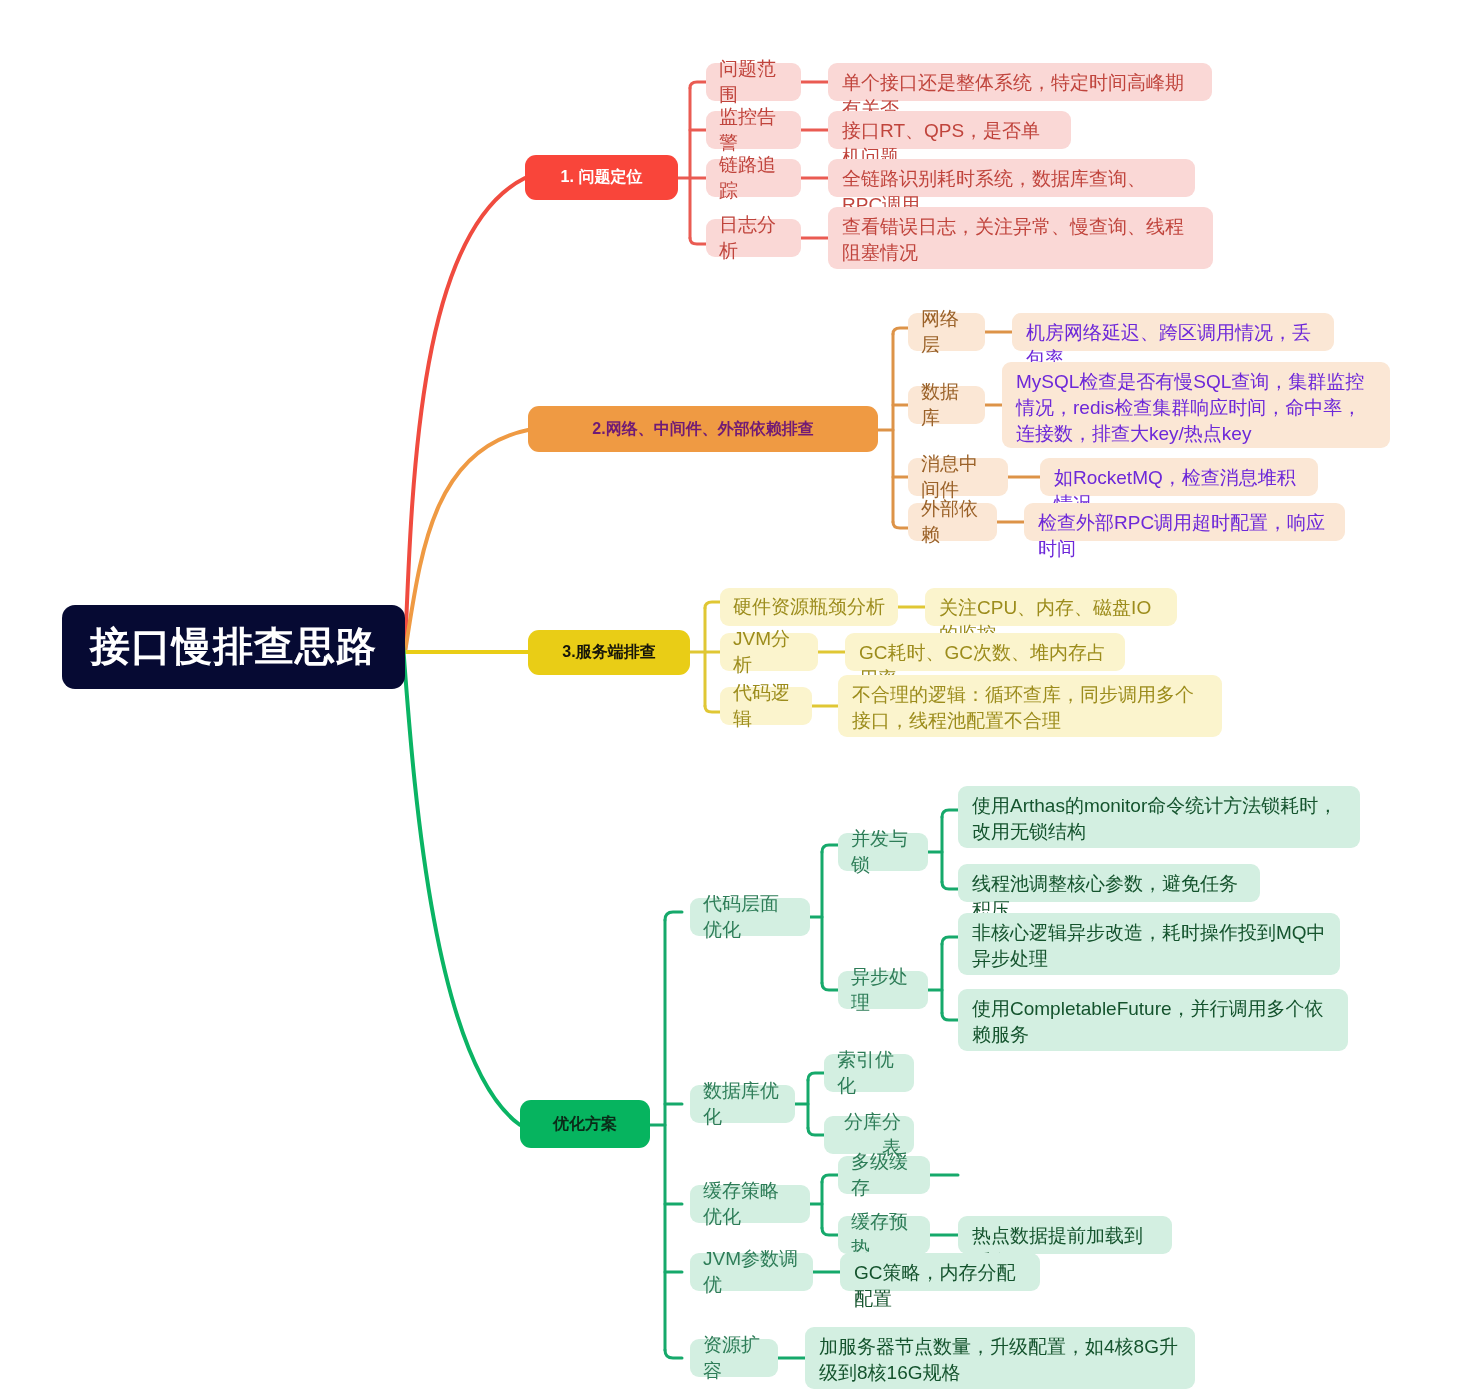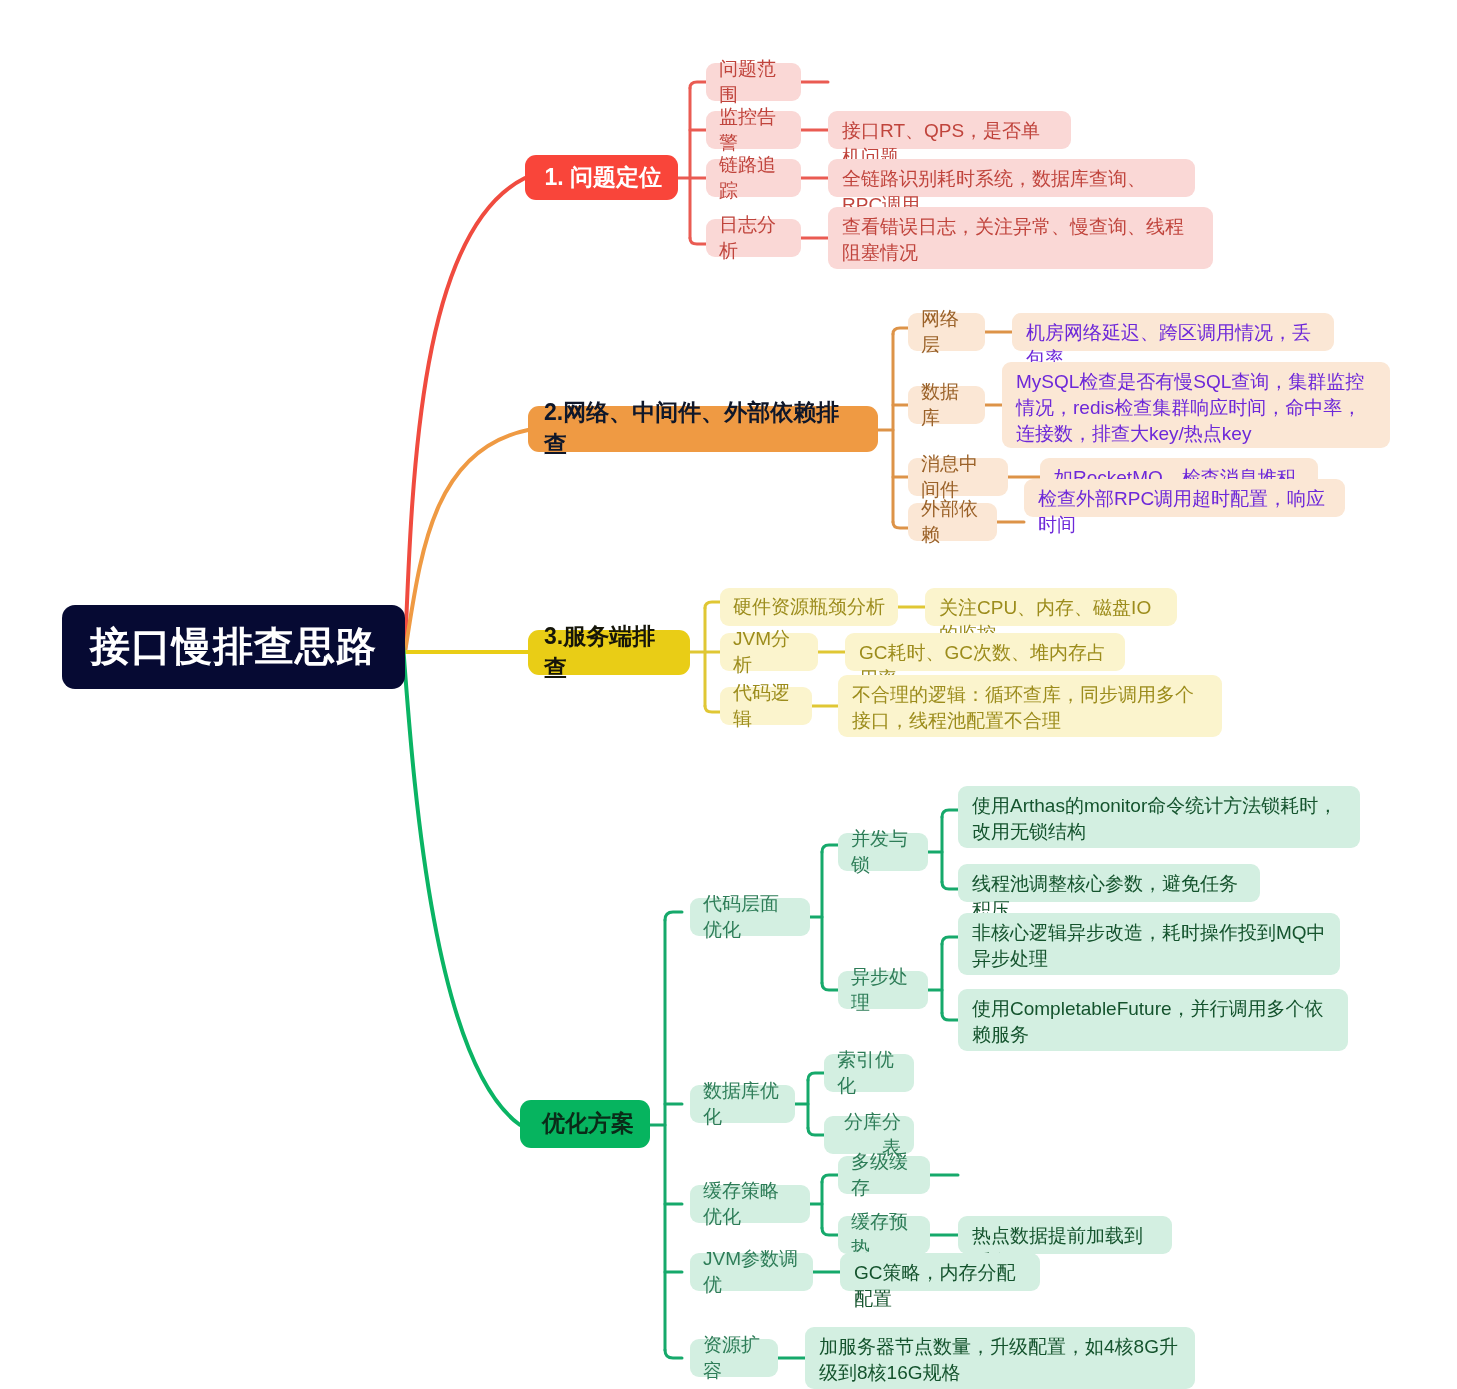--- a/index.html
+++ b/index.html
@@ -15,23 +15,23 @@
         border-radius:9px;white-space:pre-wrap;line-height:1.38;}
 
   
   .root{
     background:#060a33;color:#ffffff;border-radius:13px;
     font-size:40px;font-weight:600;letter-spacing:1px;
     justify-content:center;
   }
 
   
-  .topic{font-size:23px;font-weight:600;border-radius:11px;padding:4px 16px;justify-content:flex-end;}
+  .topic{font-size:16px;font-weight:600;border-radius:11px;padding:4px 16px;justify-content:center;}
   .topic.red   {background:#f9453a;color:#ffffff;}
-  .topic.orange{background:#ef9a43;color:#0f172a;}
+  .topic.orange{background:#ef9a43;color:#701a75;}
   .topic.yellow{background:#e9cd16;color:#15150a;}
   .topic.green {background:#06b45f;color:#0a2b18;}
 
   
   .soft{font-size:19px;padding:7px 13px;border-radius:9px;}
   .soft.red   {background:#fad8d6;color:#c0443c;}
   .soft.orange{background:#fbe7d5;color:#9a6128;}
   .soft.yellow{background:#fbf4cd;color:#9c8c1c;}
   .soft.green {background:#d3efe1;color:#2e7d58;}
 
@@ -140,20 +140,23 @@
     <span>接口慢排查思路</span>
   </div>
 
   <div class="node topic red" style="left:525px;top:155px;width:153px;height:45px;">
     <span>1. 问题定位</span>
   </div>
 
   <div class="node soft red" style="left:706px;top:63px;width:95px;height:38px;">
     <span>问题范围</span>
   </div>
+  <div class="node leaf red" style="left:828px;top:63px;width:384px;height:38px;">
+    <span>单个接口还是整体系统，特定时间高峰期有关否</span>
+  </div>
 
   <div class="node soft red" style="left:706px;top:111px;width:95px;height:38px;">
     <span>监控告警</span>
   </div>
   <div class="node leaf red" style="left:828px;top:111px;width:243px;height:38px;">
     <span>接口RT、QPS，是否单机问题</span>
   </div>
 
   <div class="node soft red" style="left:706px;top:159px;width:95px;height:38px;">
     <span>链路追踪</span>
@@ -190,21 +193,21 @@
   <div class="node soft orange" style="left:908px;top:458px;width:100px;height:38px;">
     <span>消息中间件</span>
   </div>
   <div class="node leaf orange" style="left:1040px;top:458px;width:278px;height:38px;">
     <span>如RocketMQ，检查消息堆积情况</span>
   </div>
 
   <div class="node soft orange" style="left:908px;top:503px;width:89px;height:38px;">
     <span>外部依赖</span>
   </div>
-  <div class="node leaf orange" style="left:1024px;top:479px;width:321px;height:38px;">
+  <div class="node leaf orange" style="left:1024px;top:503px;width:321px;height:38px;">
     <span>检查外部RPC调用超时配置，响应时间</span>
   </div>
 
   <div class="node topic yellow" style="left:528px;top:630px;width:162px;height:45px;">
     <span>3.服务端排查</span>
   </div>
 
   <div class="node soft yellow" style="left:720px;top:588px;width:178px;height:38px;">
     <span>硬件资源瓶颈分析</span>
   </div>

